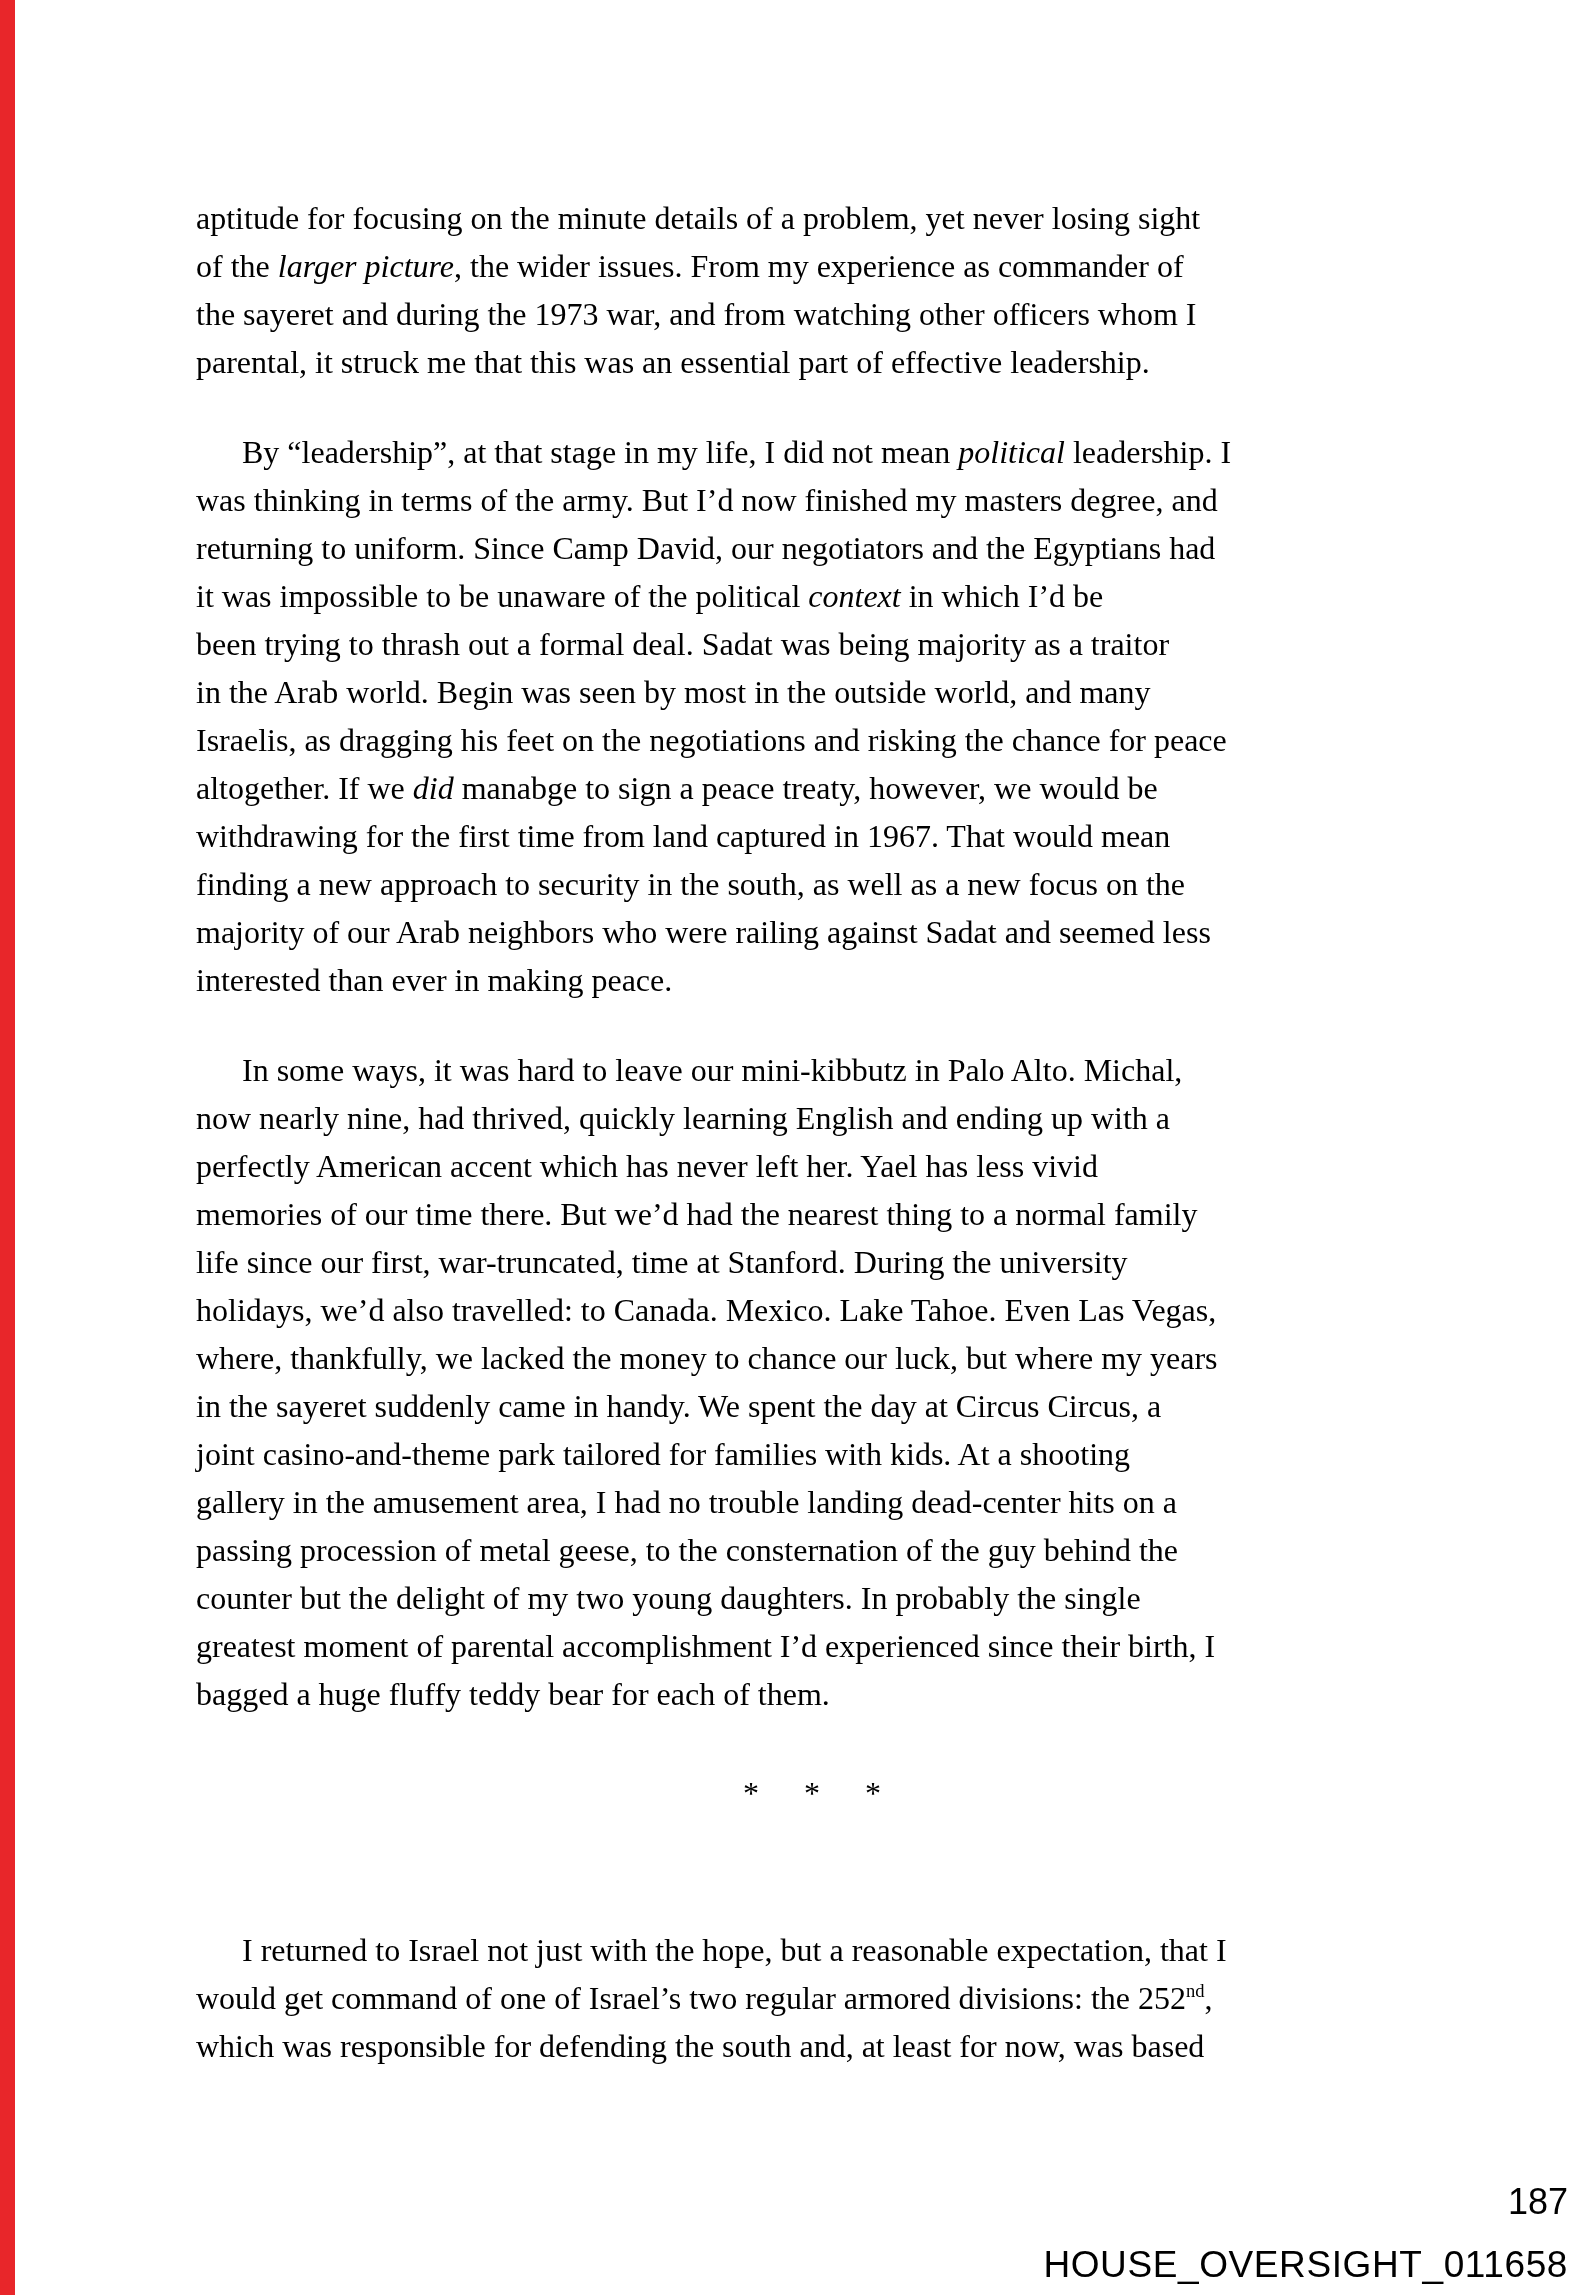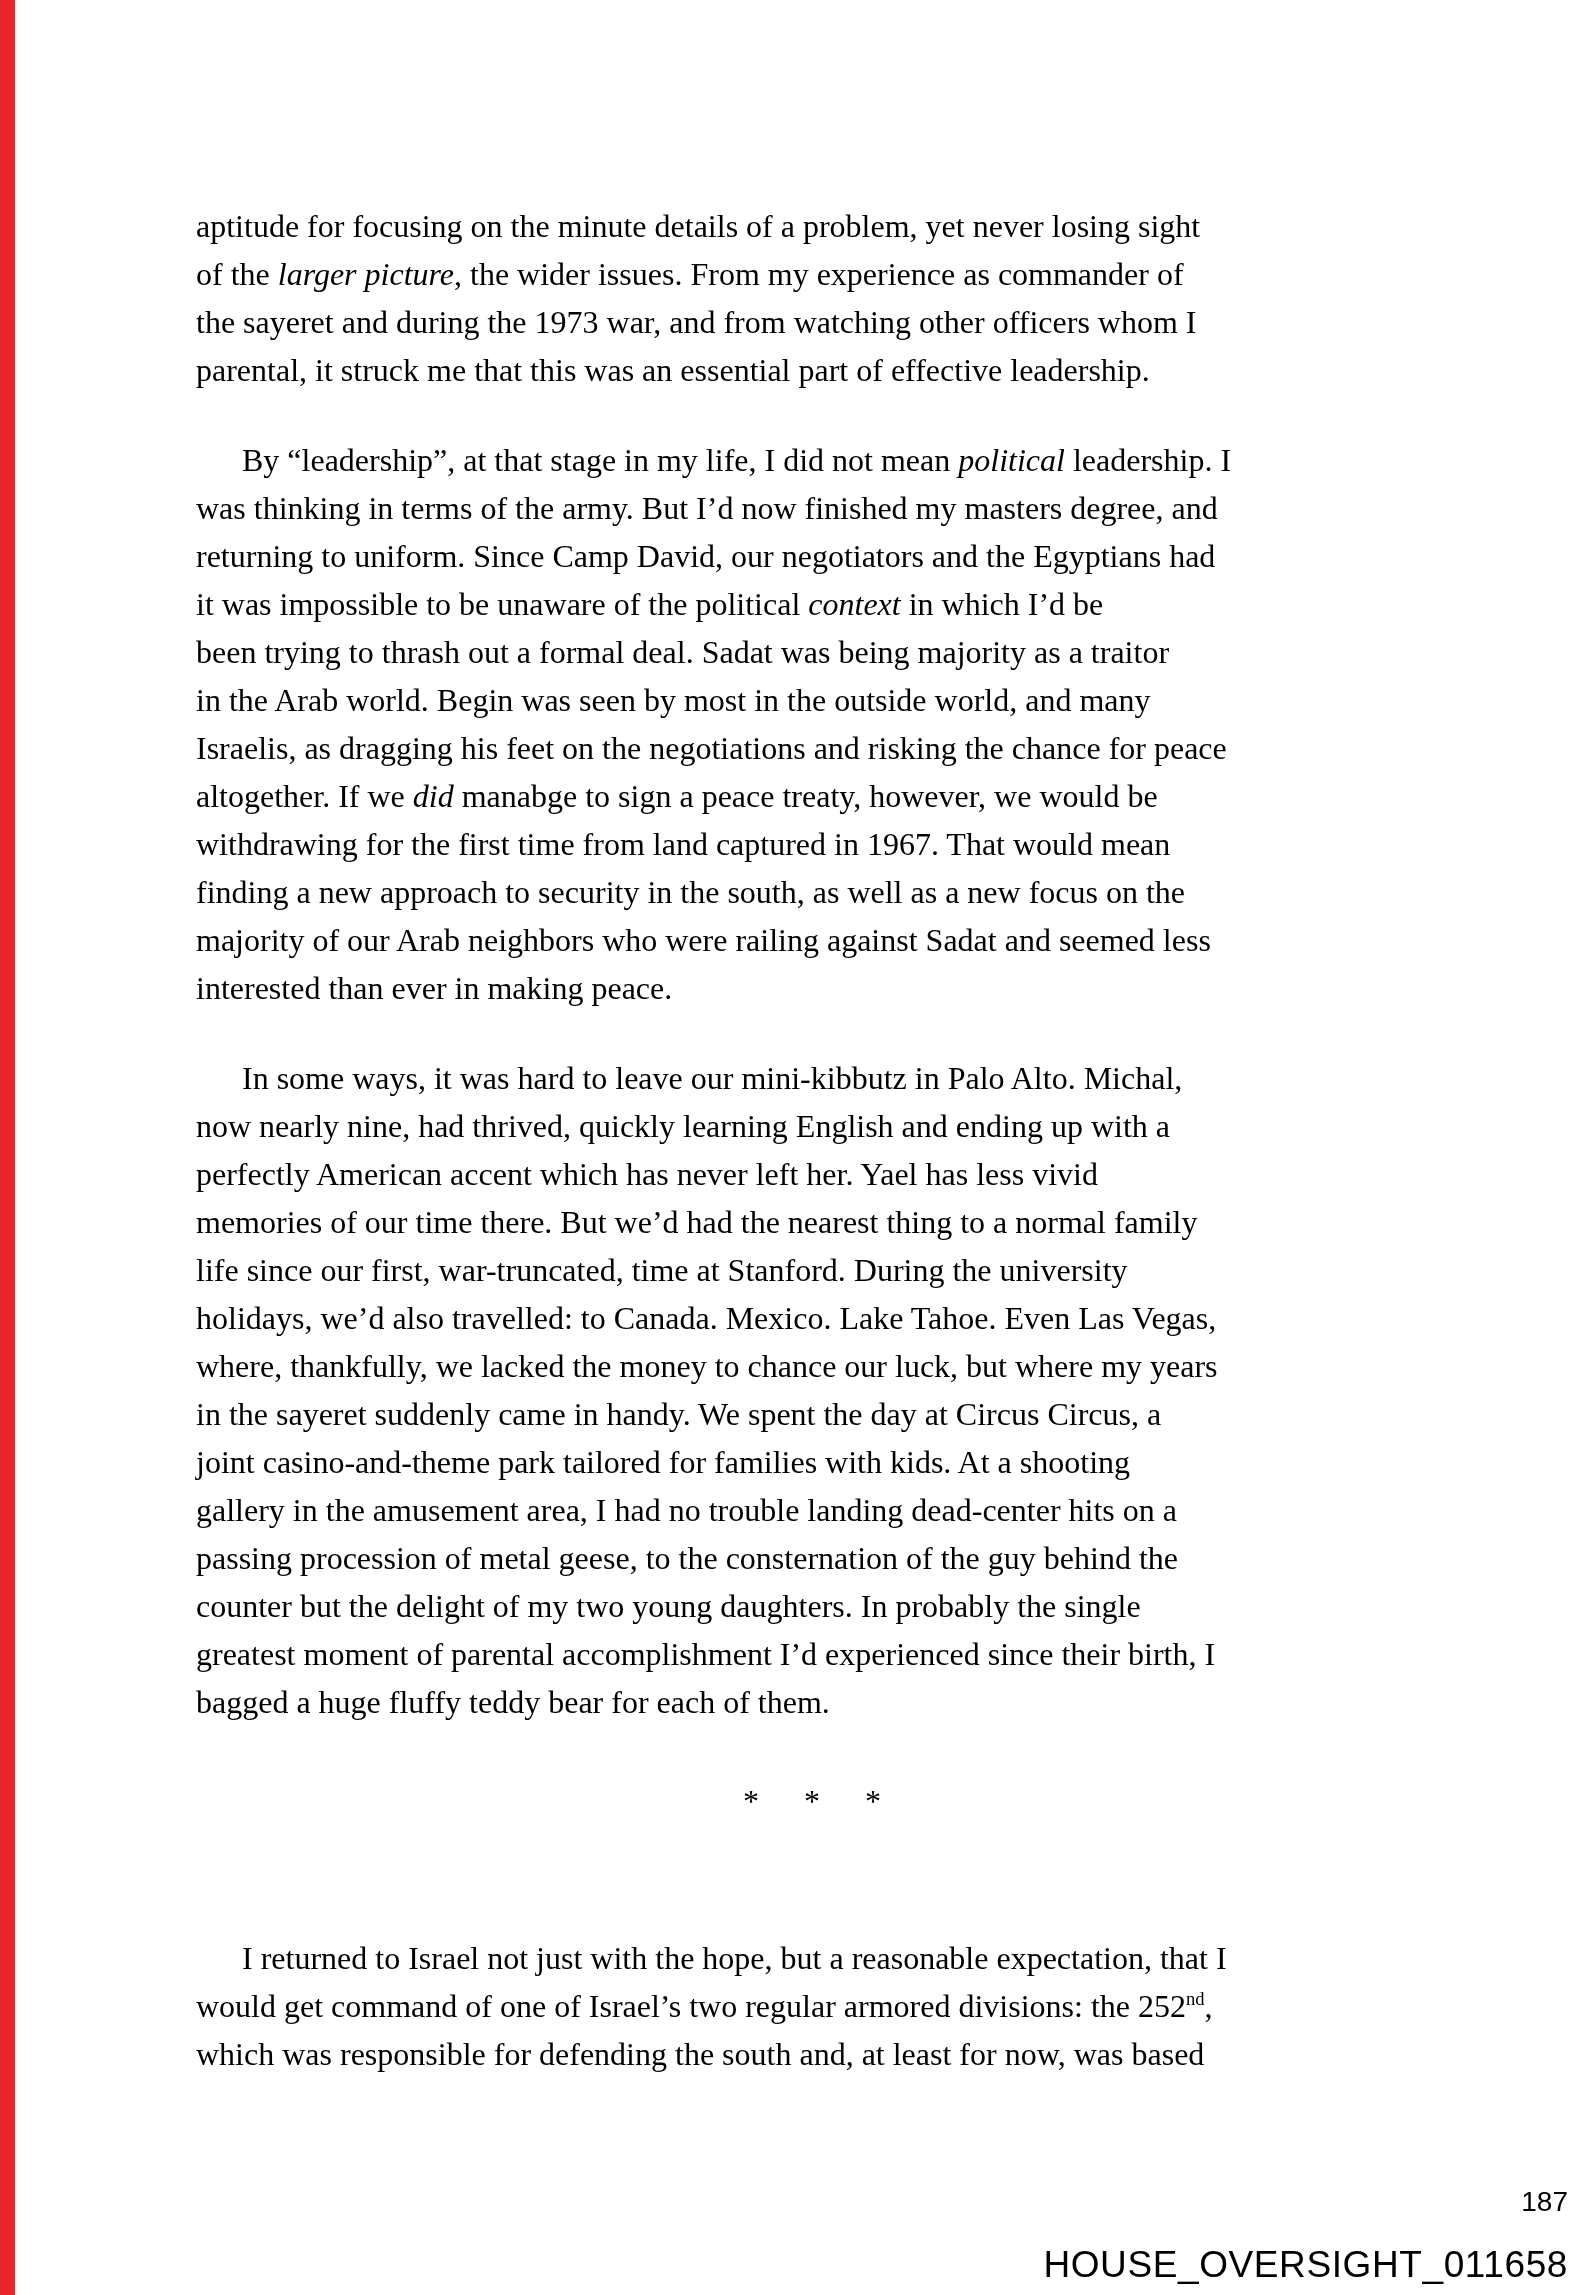--- a/index.html
+++ b/index.html
@@ -13,21 +13,21 @@
     overflow: hidden;
   }
   .red-edge {
     position: absolute;
     left: 0; top: 0;
     width: 15.4px; height: 2295px;
   }
   .body-text {
     position: absolute;
     left: 196px;
-    top: 202px;
+    top: 194px;
     width: 1232px;
     font-size: 32px;
     line-height: 48px;
   }
   .para { margin: 0 0 42px 0; }
   .line { white-space: nowrap; height: 48px; }
   .para.indent .line.first { padding-left: 46px; }
   .line em { }
   .line sup { vertical-align: super; font-size: 58%; line-height: 0; }
   .separator {
@@ -36,21 +36,21 @@
     margin: 51px 0 109px 0;
     height: 48px;
     line-height: 48px;
     font-size: 32px;
   }
   .page-number {
     position: absolute;
     right: 23px;
     top: 2184px;
     font-family: "Liberation Sans", sans-serif;
-    font-size: 28px;
+    font-size: 36px;
     line-height: 36px;
   }
   .bates-stamp {
     position: absolute;
     right: 23px;
     top: 2245px;
     font-family: "Liberation Sans", sans-serif;
     font-size: 37px;
     line-height: 40px;
     letter-spacing: 0.6px;

